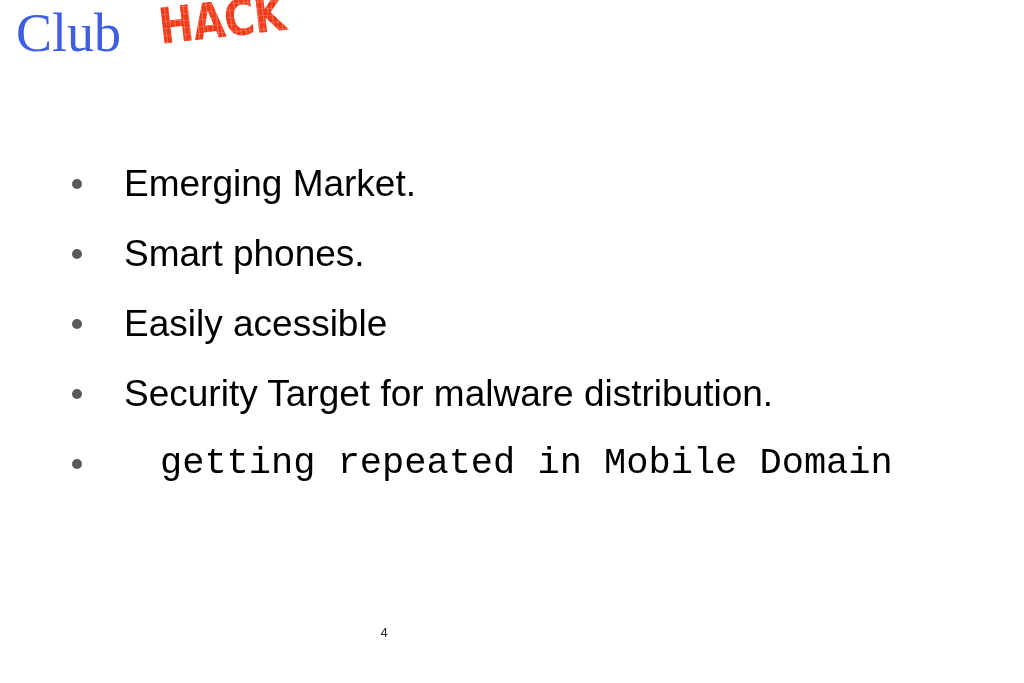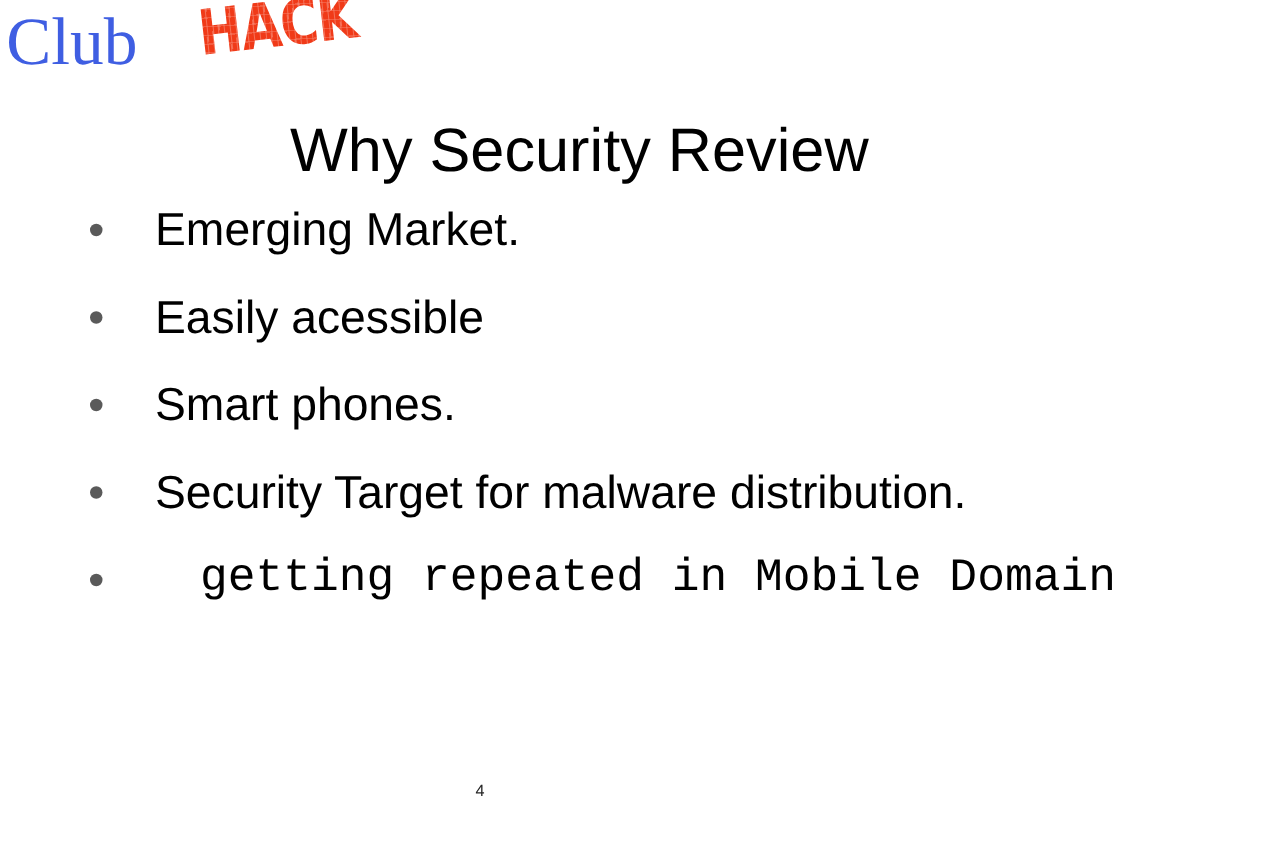--- a/index.html
+++ b/index.html
@@ -28,21 +28,21 @@
   
   #logo {
     position: absolute;
     left: 2px;
     top: 2px;
     width: 320px;
     height: 62px;
   }
   #logo-club {
     position: absolute;
-    left: 3px;
+    left: 14px;
     top: 2px;
     font-family: "Liberation Serif", serif;
     font-size: 54px;
     line-height: 58px;
     font-weight: 400;
     color: #3f5ee2;
     letter-spacing: 0px;
   }
   #logo-hack {
     position: absolute;
@@ -140,37 +140,36 @@
 </head>
 <body>
 
 <div id="slide">
 
   <div id="logo">
     <span id="logo-club">Club</span>
     <span id="logo-hack">HACK</span>
   </div>
 
-  <h1 id="title">Why Security Review</h1>
 
   <ul id="bullets" style="list-style:none;padding:0;margin:0;">
 
     <li class="bullet-row">
       <span class="bullet-dot"></span>
       <span class="bullet-text">Emerging Market.</span>
     </li>
 
     <li class="bullet-row">
       <span class="bullet-dot"></span>
-      <span class="bullet-text">Easily acessible</span>
+      <span class="bullet-text">Smart phones.</span>
     </li>
 
     <li class="bullet-row">
       <span class="bullet-dot"></span>
-      <span class="bullet-text">Smart phones.</span>
+      <span class="bullet-text">Easily acessible</span>
     </li>
 
     <li class="bullet-row">
       <span class="bullet-dot"></span>
       <span class="bullet-text">Security Target for malware distribution.</span>
     </li>
 
     <li class="bullet-row">
       <span class="bullet-dot"></span>
       <span class="bullet-text wrap-line">getting repeated in Mobile Domain</span>

